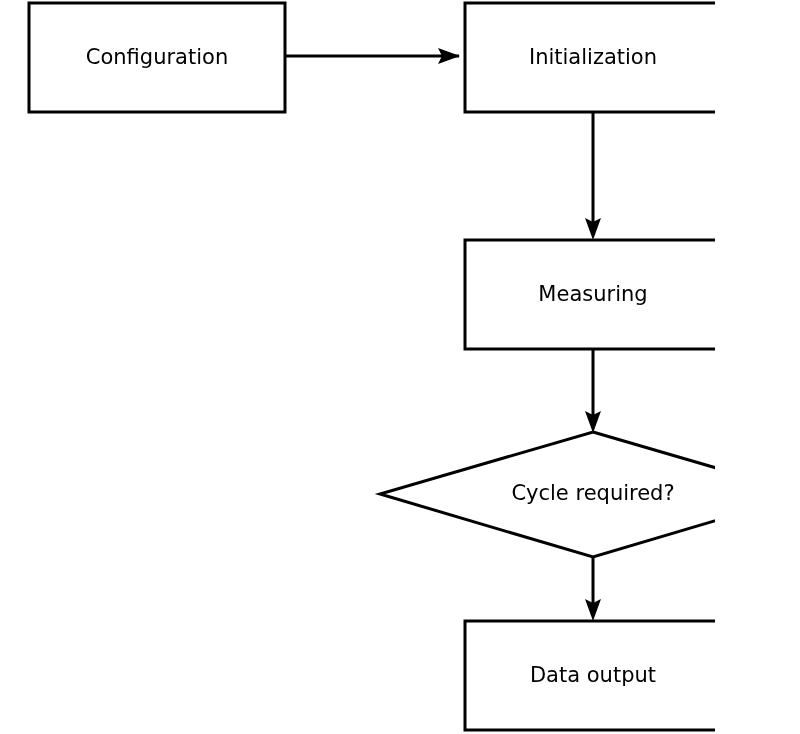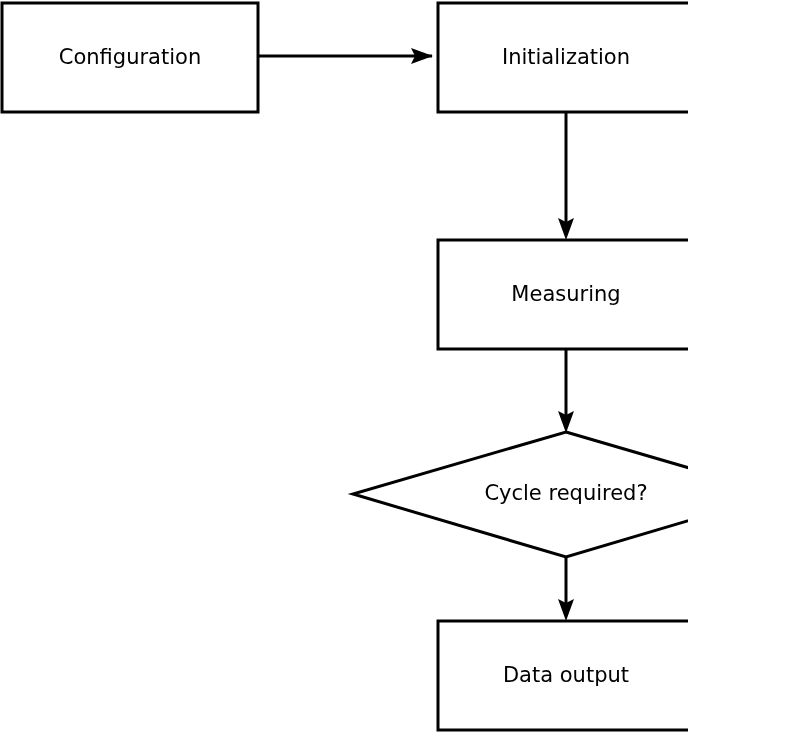--- a/index.html
+++ b/index.html
@@ -10,20 +10,21 @@
   }
   body {
     font-family: "DejaVu Sans", sans-serif;
   }
   #diagram-root {
     position: relative;
     width: 688px;
     height: 734px;
     background: #ffffff;
     overflow: hidden;
+    margin-left: 27px;
   }
   #flow-svg {
     position: absolute;
     top: 0;
     left: 0;
     width: 800px;
     height: 734px;
     display: block;
   }
   .node-box {

